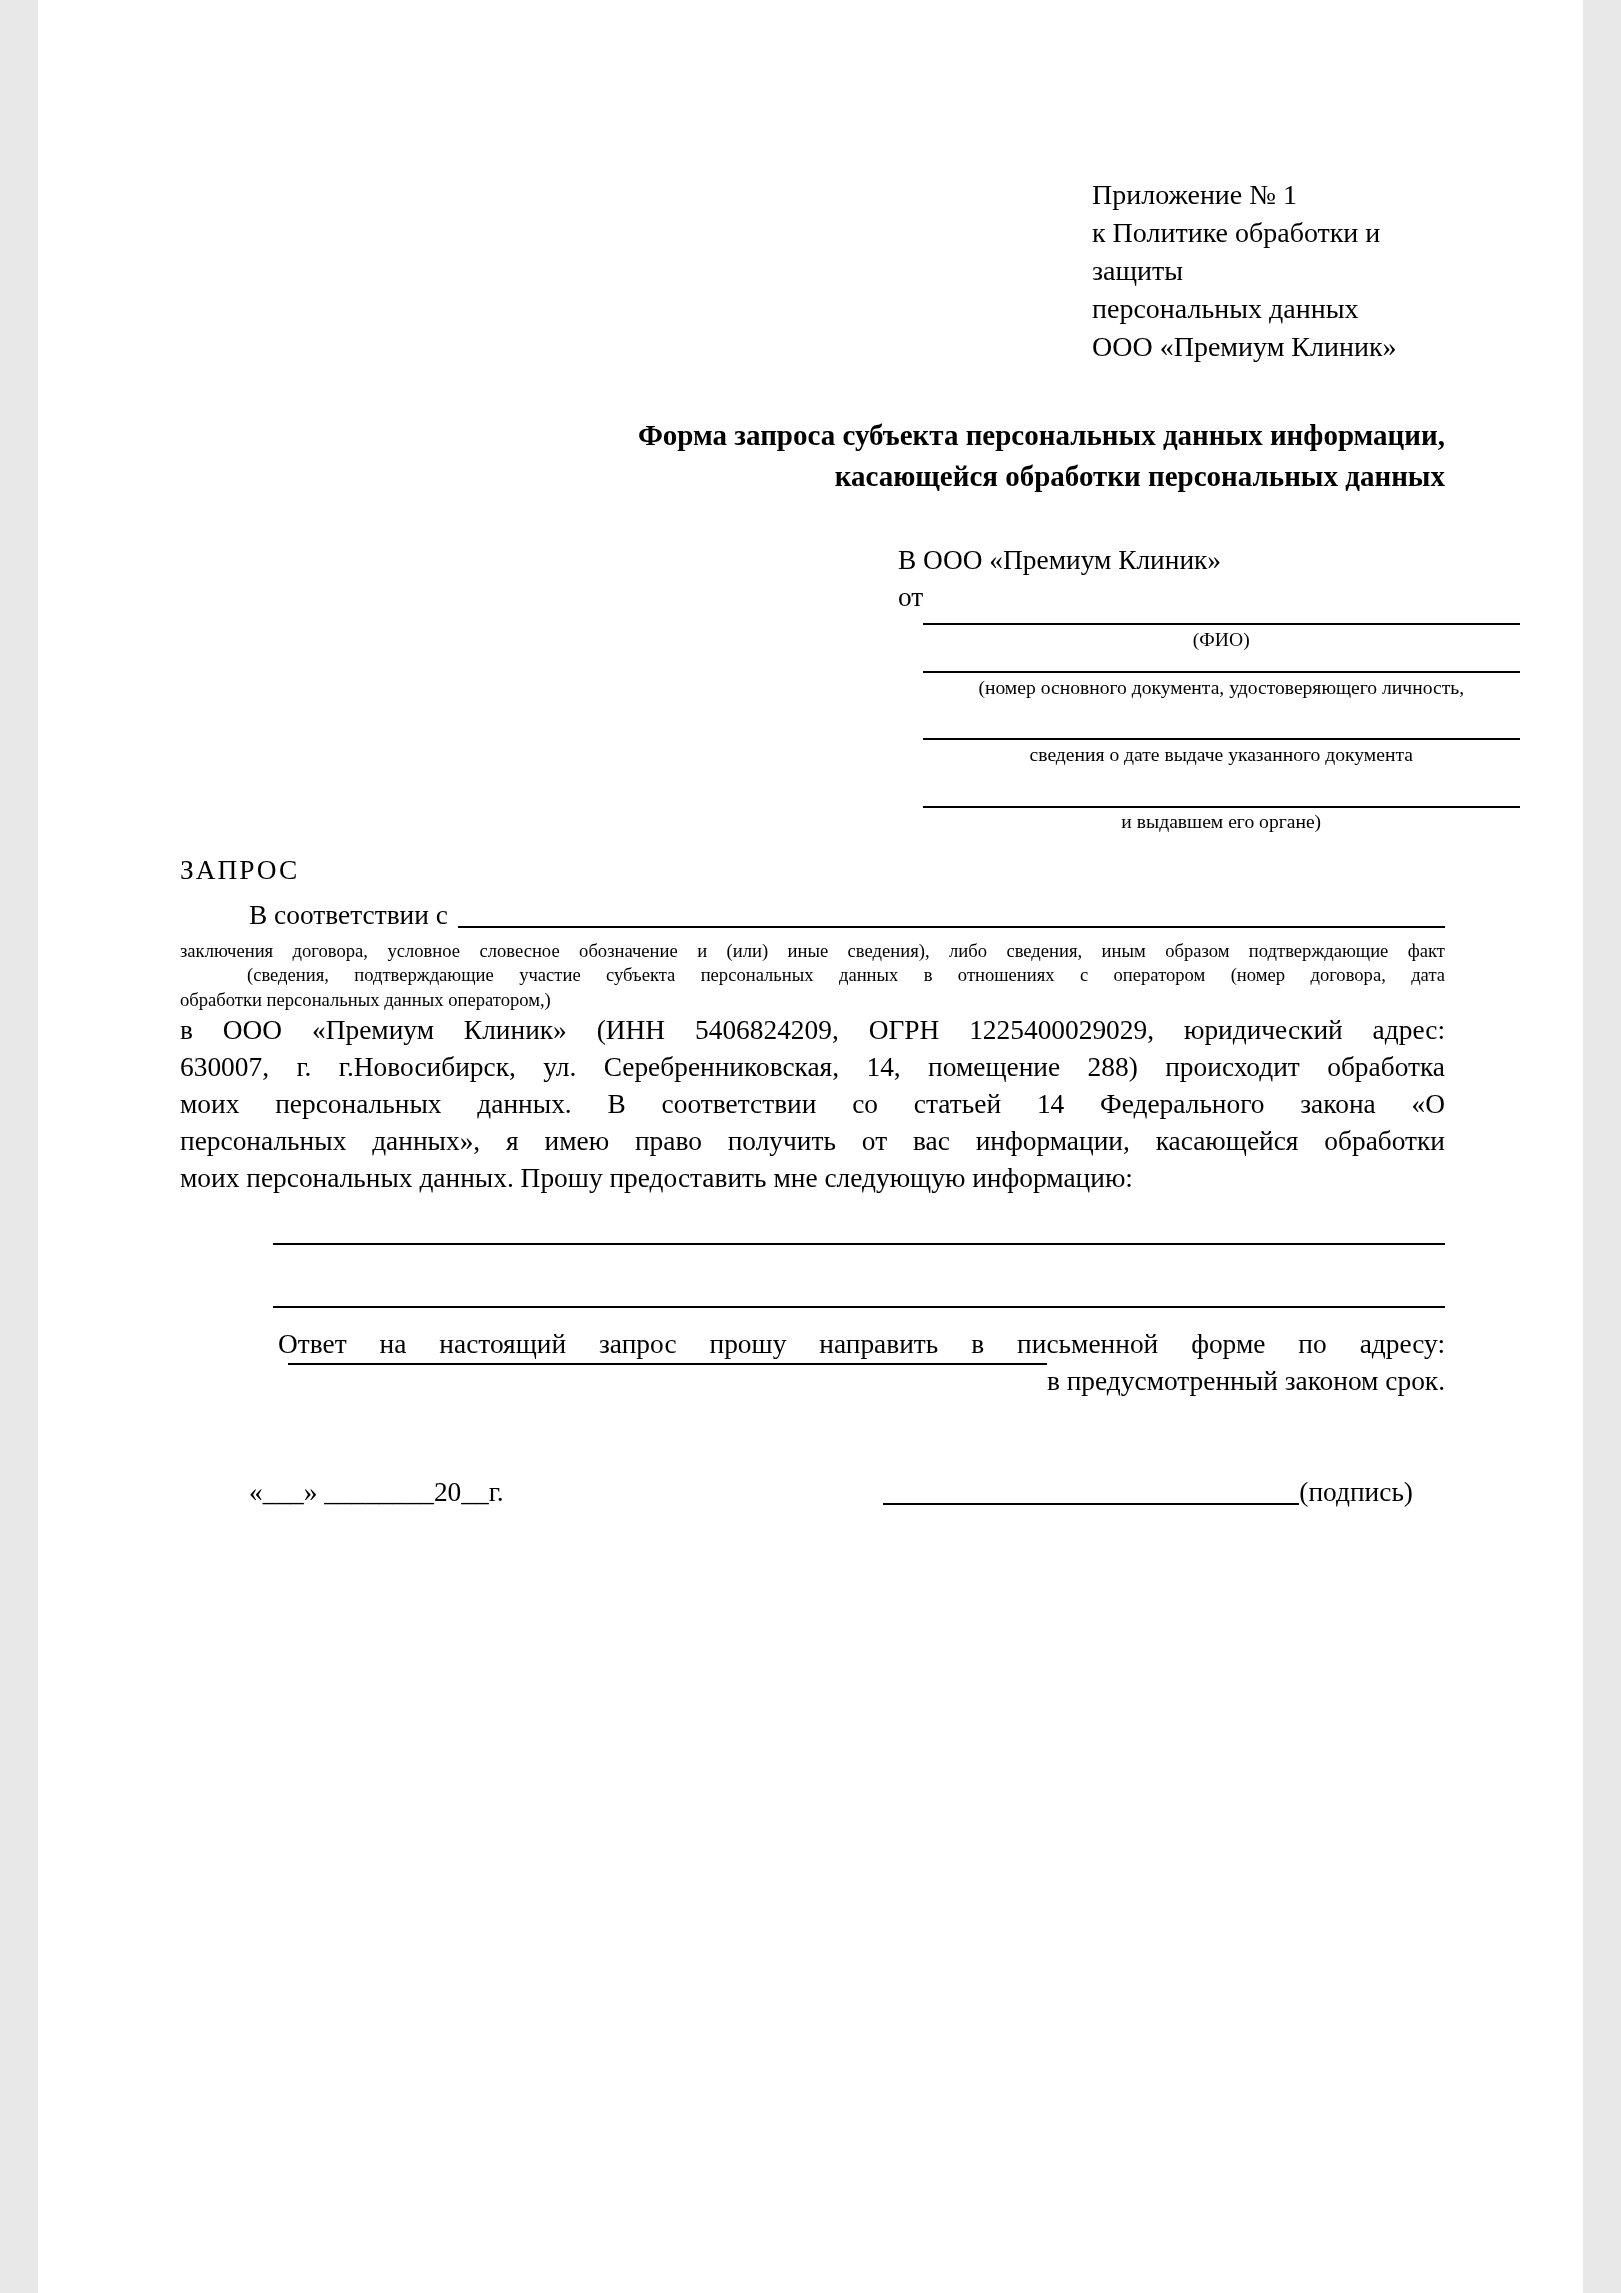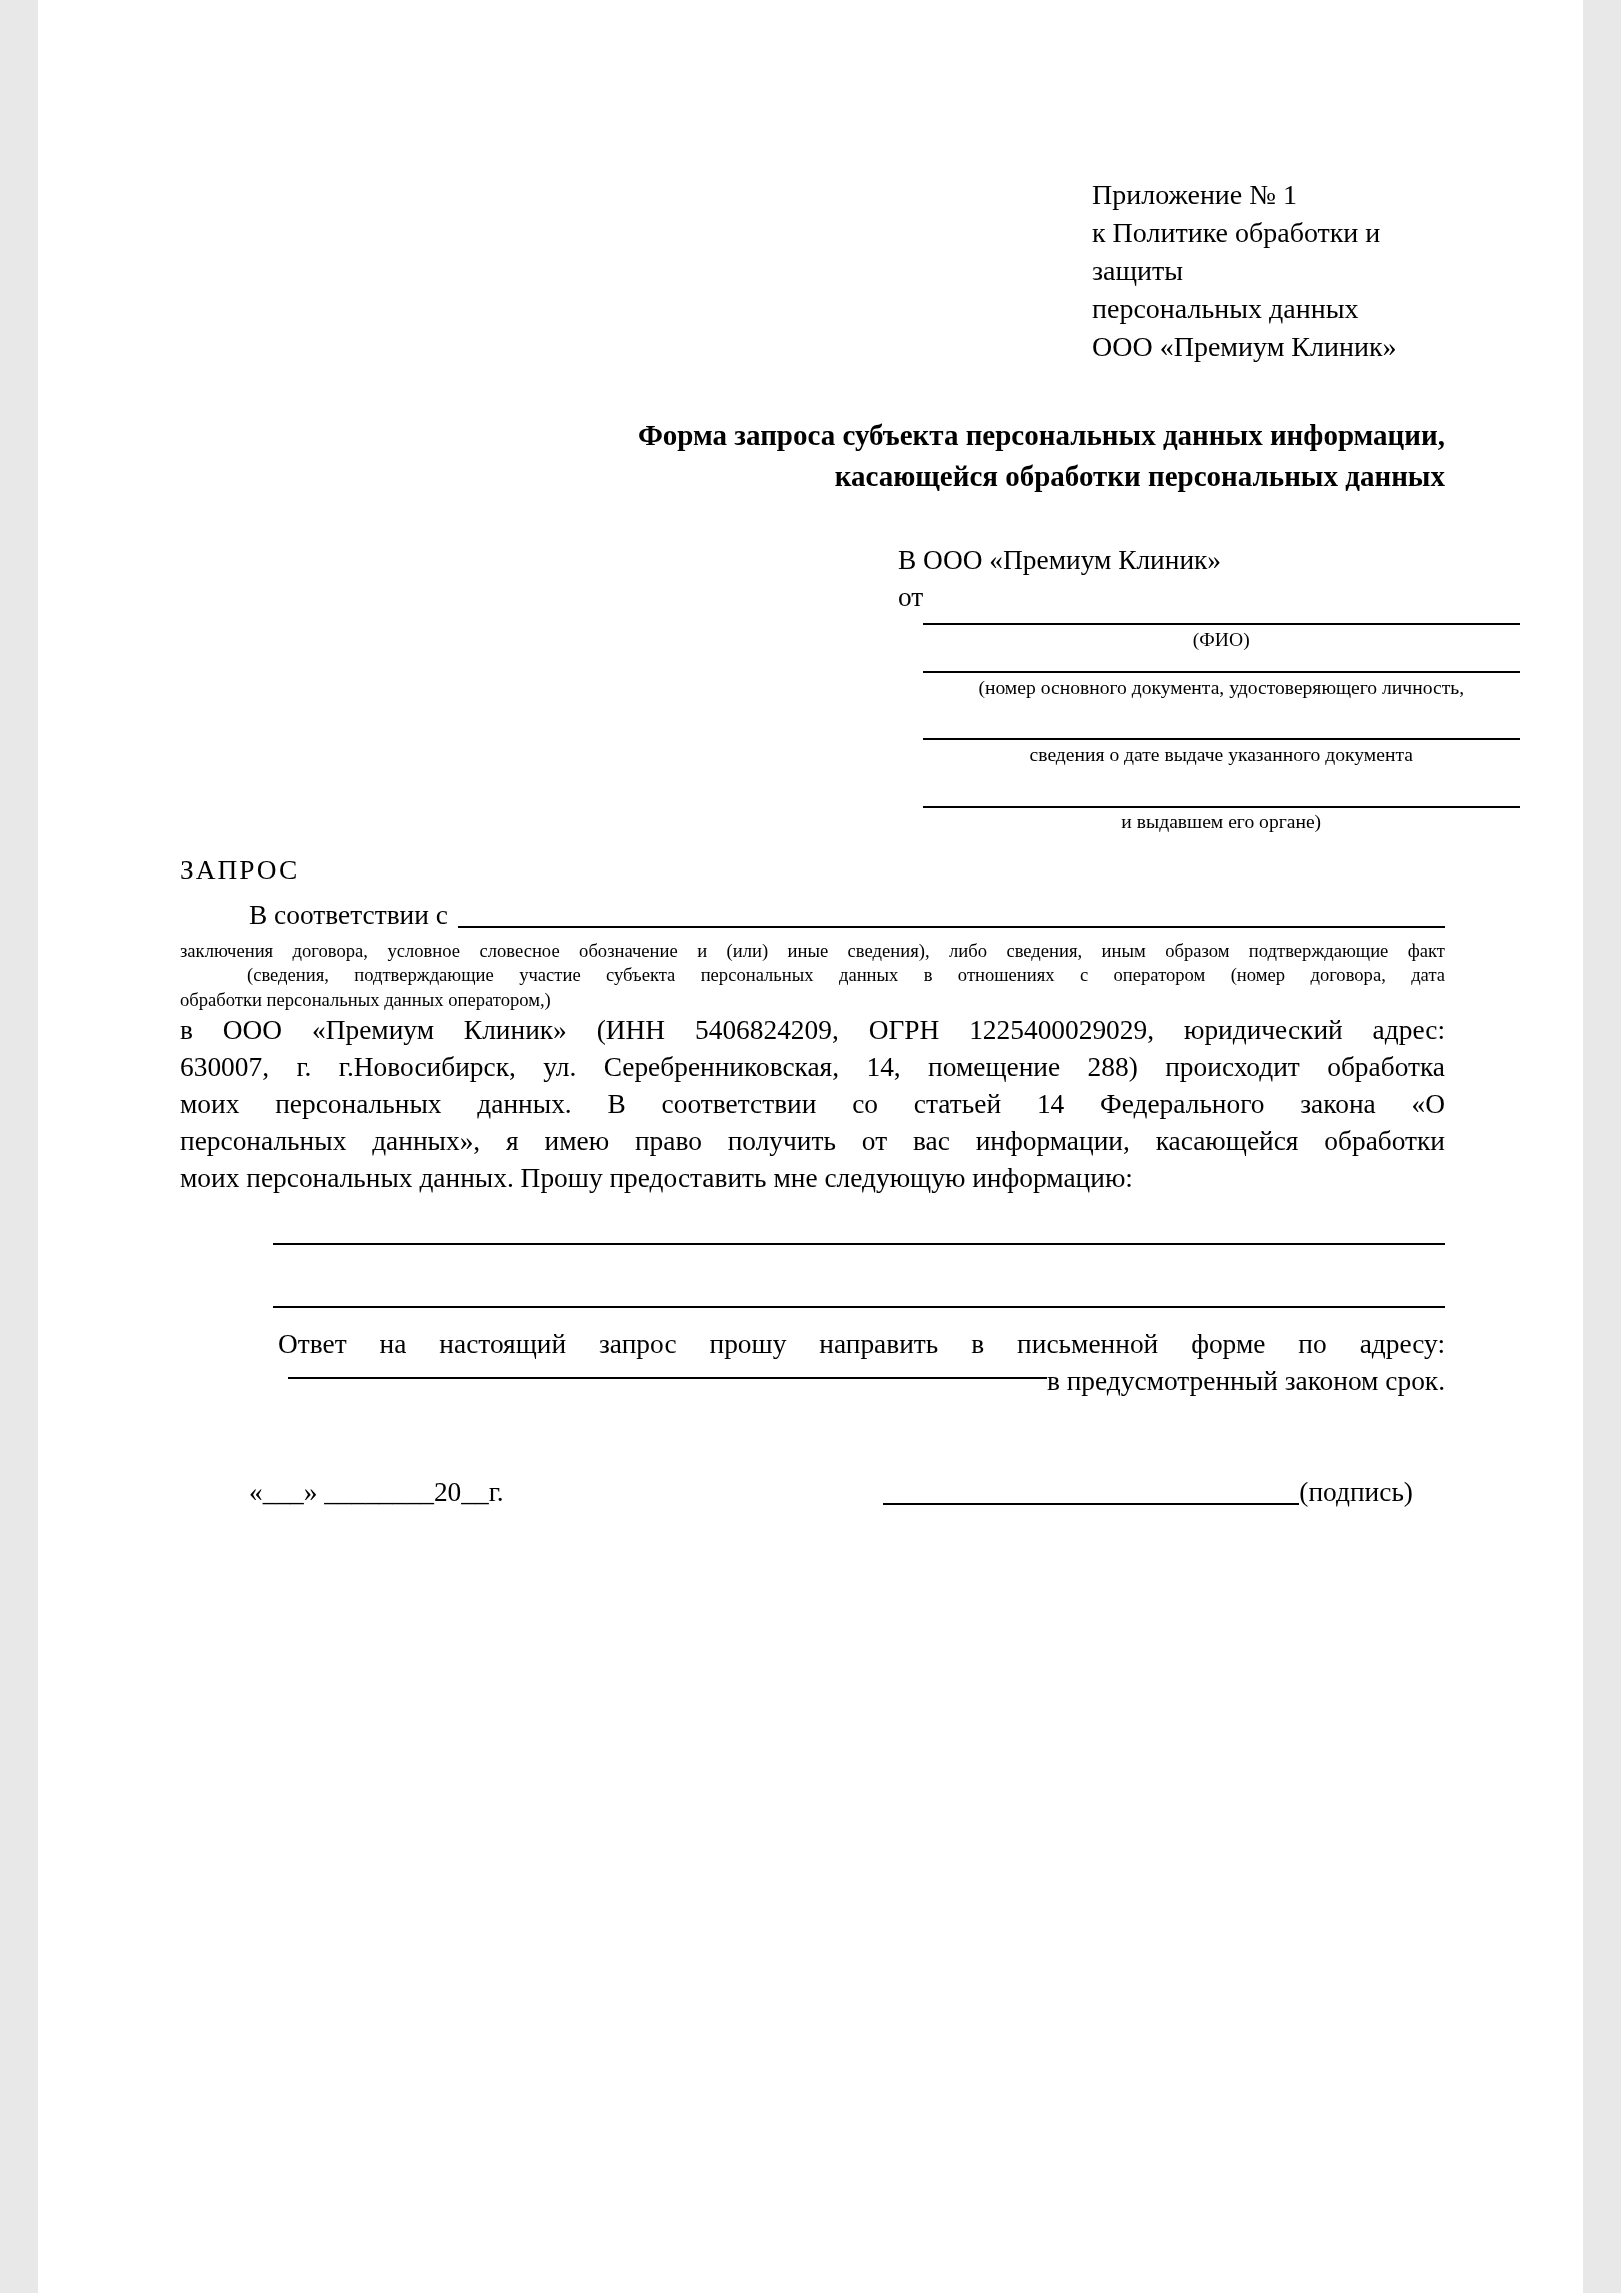--- a/index.html
+++ b/index.html
@@ -37,21 +37,21 @@
   .note-first { padding-left:67px; }
 
   .body-par { margin-top:0; line-height:37px; }
 
   .answer-block { margin-top:46px; margin-left:93px; }
   .answer-block .blank-line { border-bottom:2.9px solid #000; height:0; }
   .answer-block .blank-line + .blank-line { margin-top:61px; }
 
   .reply-par { margin-top:17.6px; }
   .reply-line1 { padding-left:98px; text-align:justify; text-align-last:justify; }
-  .reply-row { display:flex; align-items:center; margin-left:108px; }
+  .reply-row { display:flex; align-items:flex-start; margin-left:108px; }
   .reply-fill { flex:1; border-bottom:2.9px solid #000; margin-bottom:5.9px; }
   .reply-suffix { white-space:nowrap; }
 
   .footer-row { margin-top:74px; display:flex; justify-content:space-between; align-items:flex-end;text-align:center; }
   .date-line { padding-left:69px; white-space:nowrap; }
   .sig-group { display:flex; align-items:flex-end; margin-right:32px; }
   .sig-line { width:416px; border-bottom:2.9px solid #000; margin-bottom:5.9px; }
   .sig-caption { white-space:nowrap; }
 </style>
 </head>

